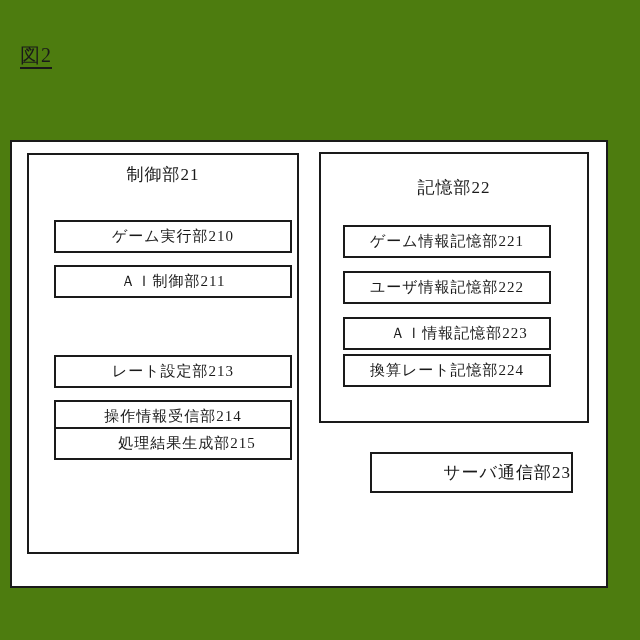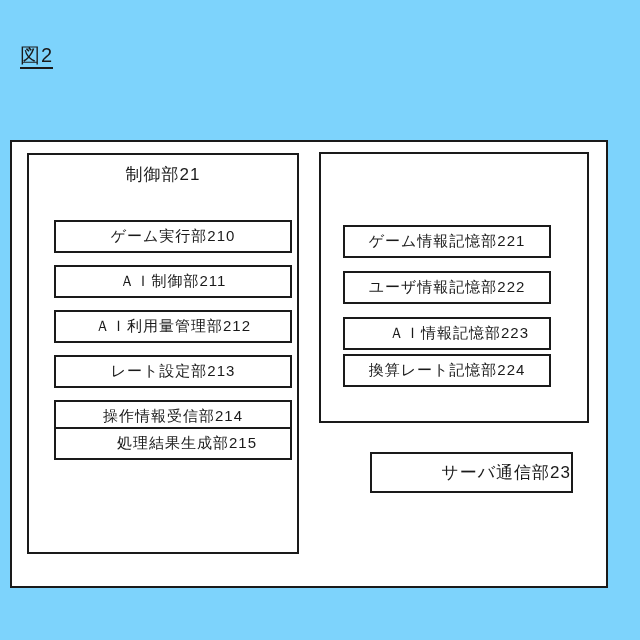--- a/index.html
+++ b/index.html
@@ -4,22 +4,22 @@
 <style>
   html, body {
     margin: 0;
     padding: 0;
     background: #ffffff;
   }
   #page {
     position: relative;
     width: 640px;
     height: 640px;
-    background: #7dd3fc;
-    font-family: Liberation Sans, sans-serif;
+    background: #4d7c0f;
+    font-family: Liberation Serif, serif;
     color: #1a1a1a;
     overflow: hidden;
   }
 
   
   .fig-label {
     position: absolute;
     left: 20px;
     top: 44px;
     font-size: 20px;
@@ -145,27 +145,27 @@
   <div class="conn conn-v-storage"></div>
   <div class="conn conn-h-bottom"></div>
 
   <div class="box outer-frame"></div>
 
   <div class="box control-unit">
     <div class="group-title">制御部21</div>
 
     <div class="sub-box" style="top:65px;">ゲーム実行部210</div>
     <div class="sub-box" style="top:110px;">ＡＩ制御部211</div>
-    <div class="sub-box" style="top:155px;">ＡＩ利用量管理部212</div>
     <div class="sub-box" style="top:200px;">レート設定部213</div>
     <div class="sub-box" style="top:245px;">操作情報受信部214</div>
     <div class="sub-box" style="top:272px;padding-left:28px;">処理結果生成部215</div>
   </div>
 
   <div class="box storage-unit">
+    <div class="group-title">記憶部22</div>
 
     <div class="sub-box" style="top:71px;">ゲーム情報記憶部221</div>
     <div class="sub-box" style="top:117px;">ユーザ情報記憶部222</div>
     <div class="sub-box" style="top:163px;padding-left:24px;">ＡＩ情報記憶部223</div>
     <div class="sub-box" style="top:200px;">換算レート記憶部224</div>
   </div>
 
   <div class="box comm-unit">
     <span class="comm-label">サーバ通信部23</span>
   </div>

